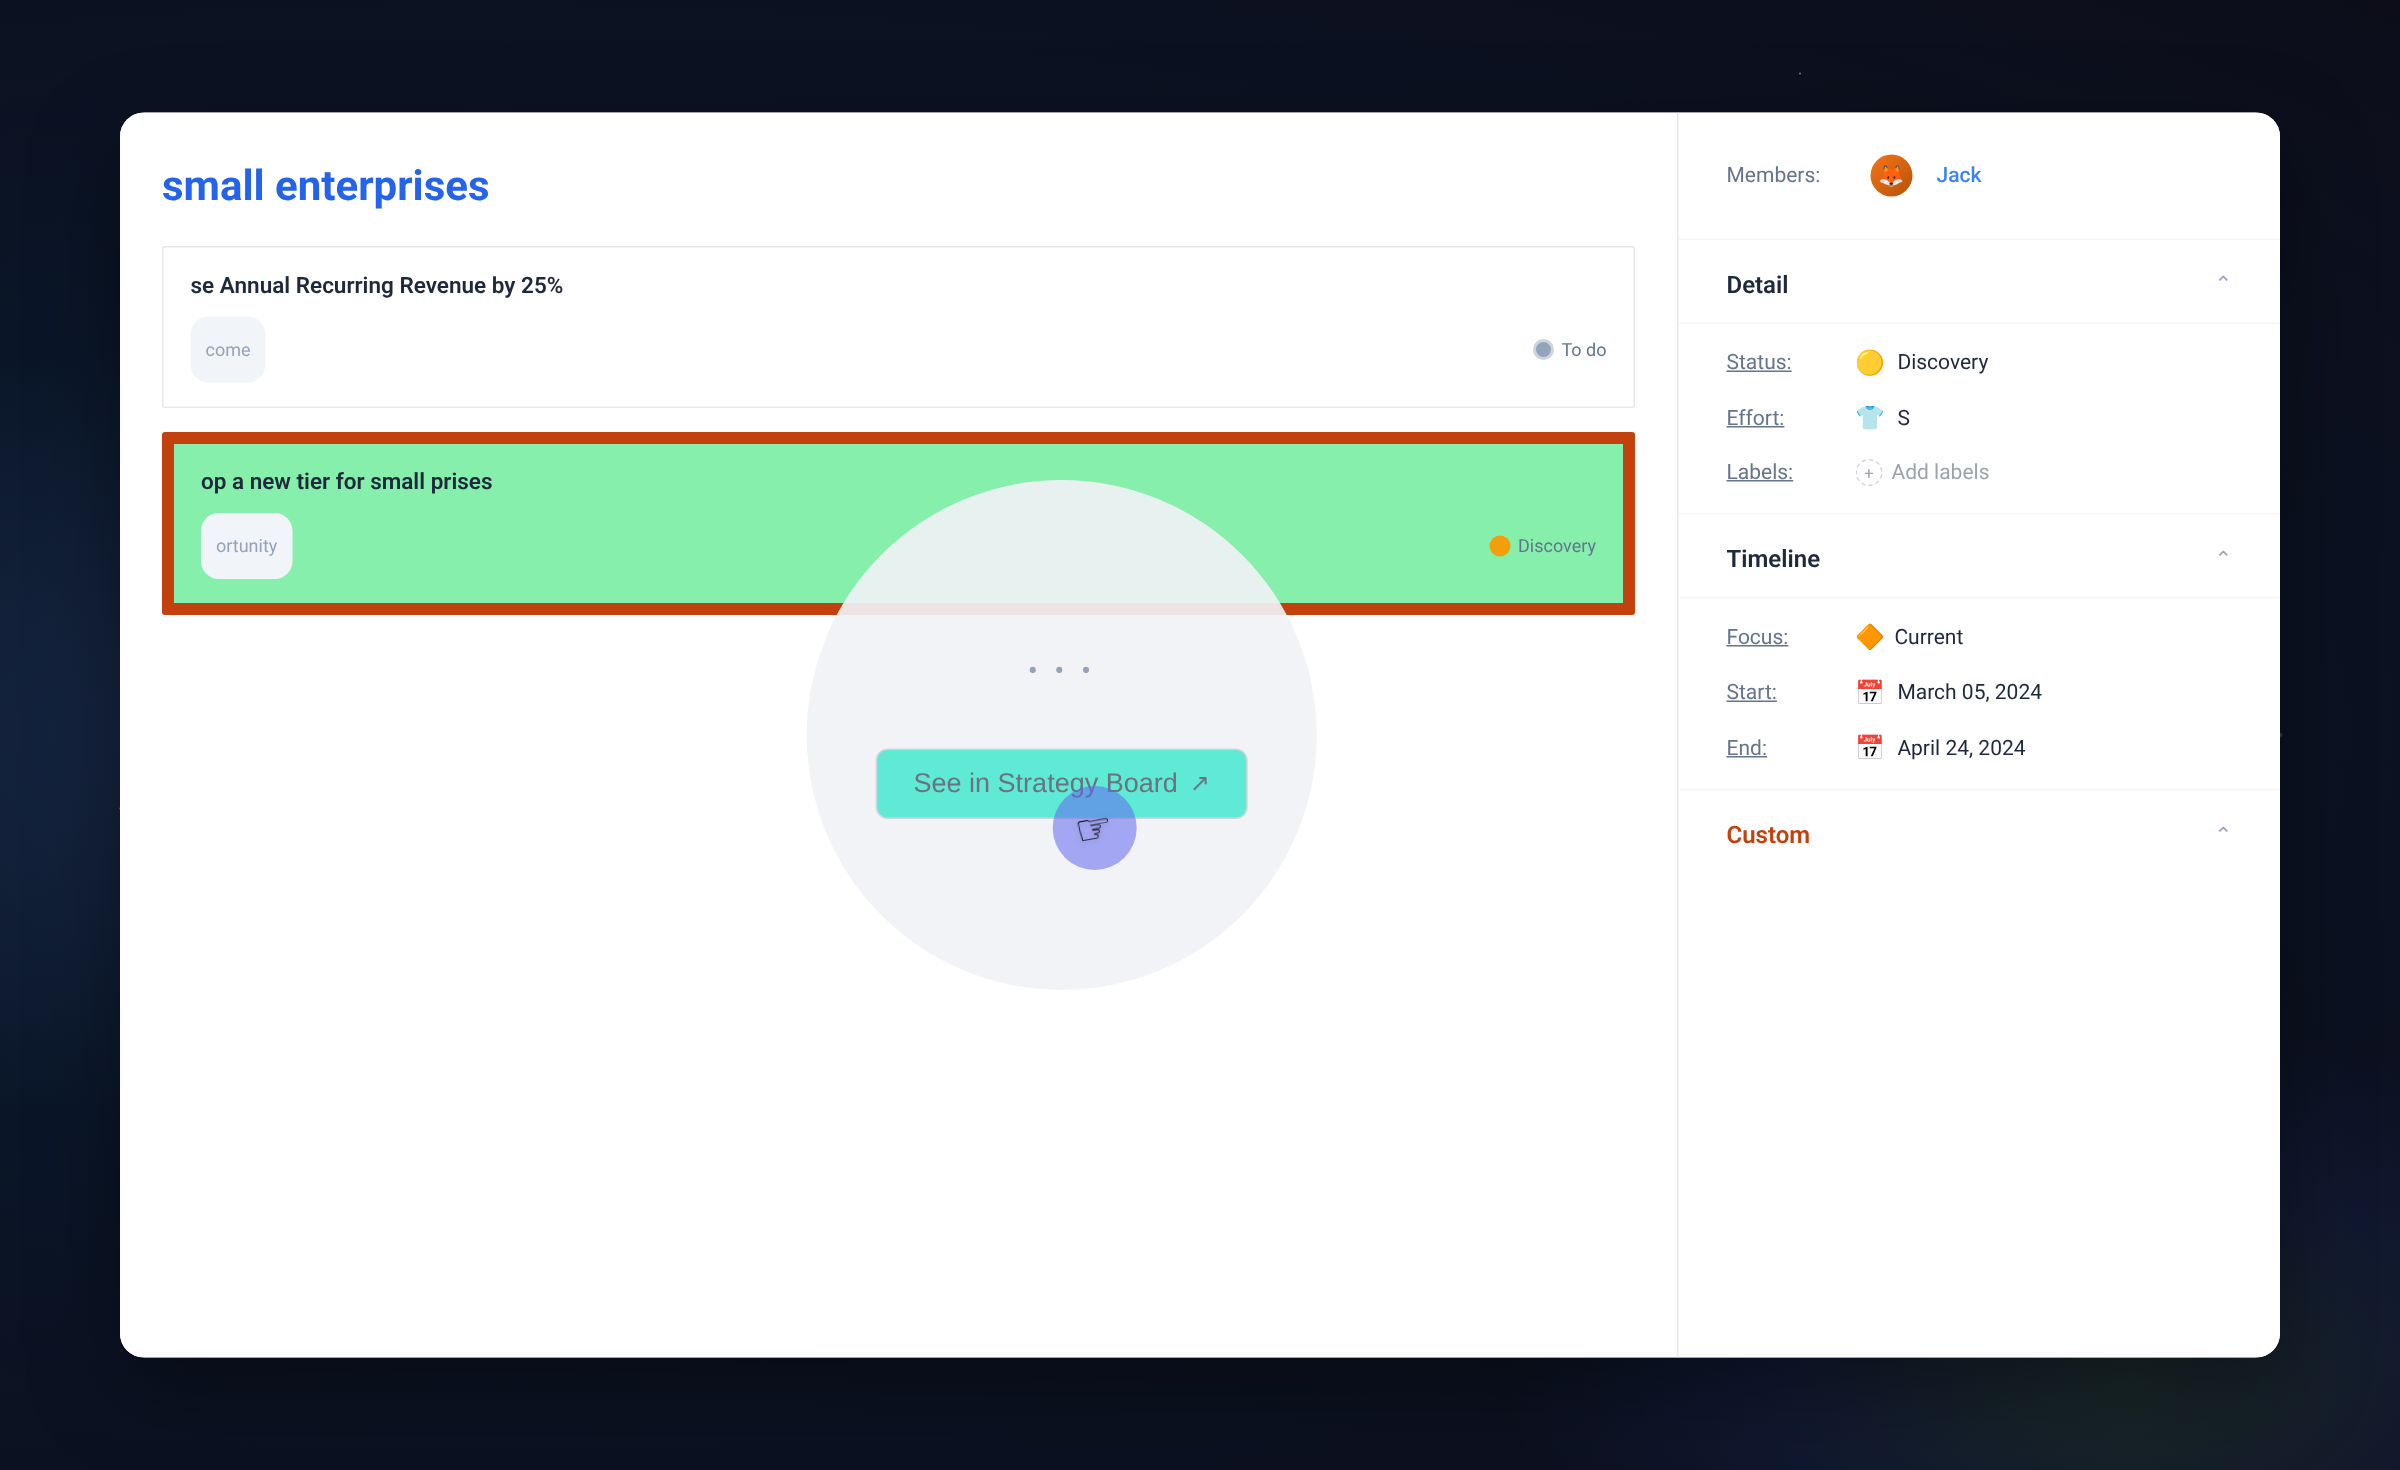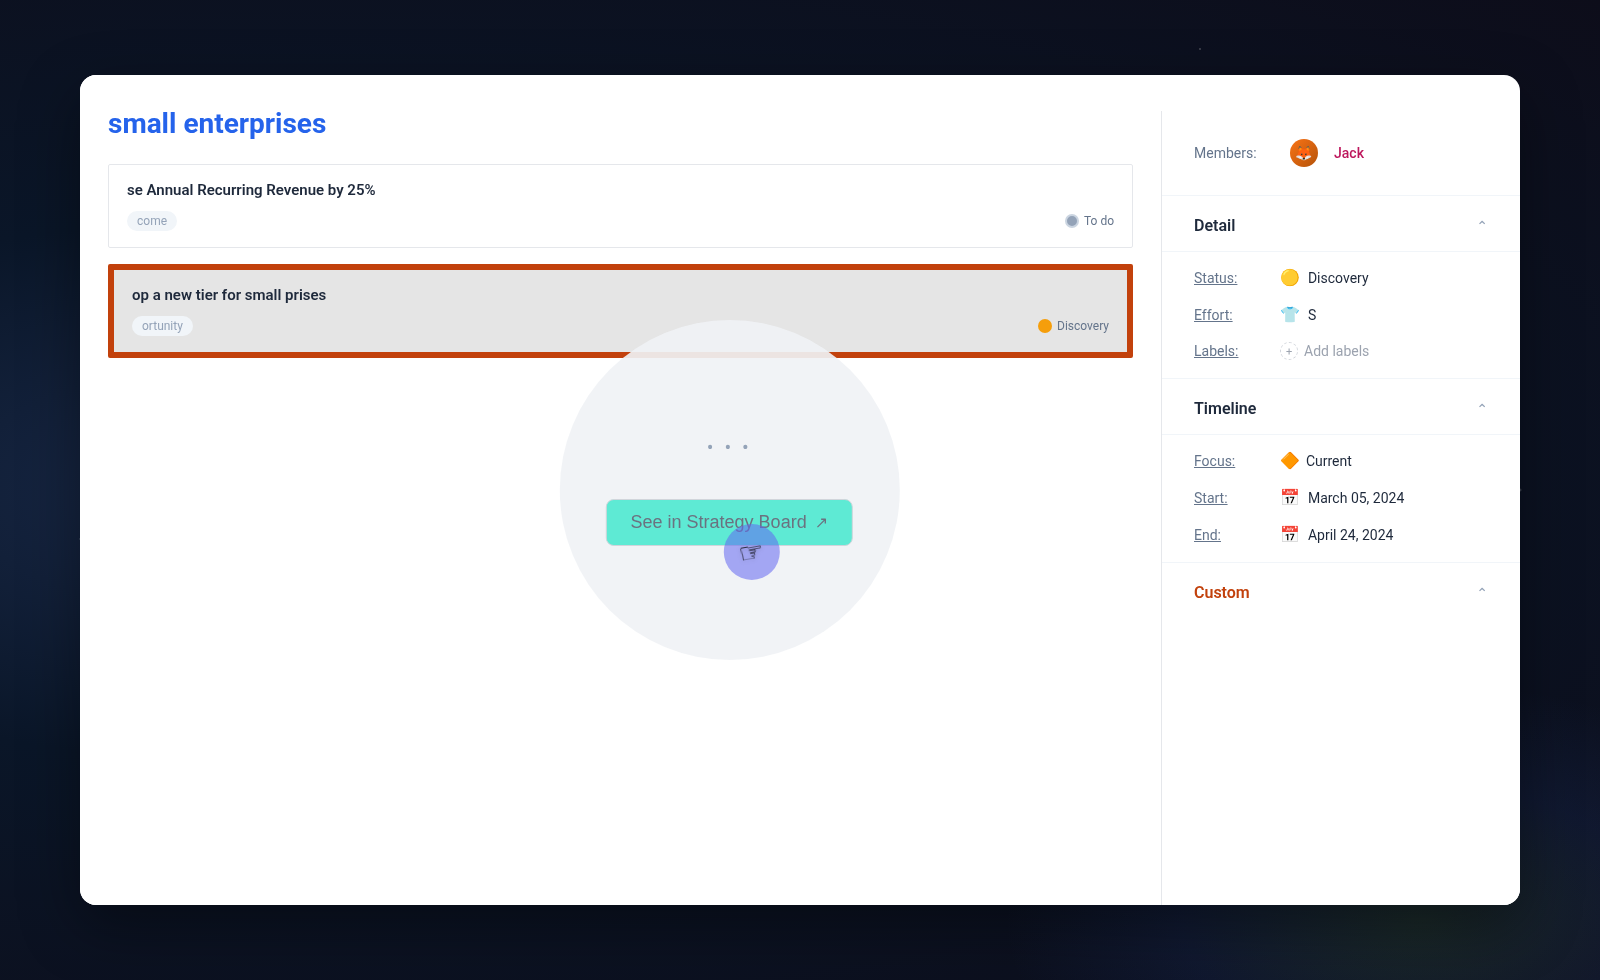--- a/index.html
+++ b/index.html
@@ -94,42 +94,42 @@
     }
 
     .card {
       border: 1px solid #e5e7eb;
       border-radius: 2px;
       padding: 16px 18px;
       background: #fff;
     }
 
     .card-blue {
-      border: 6px solid #c2410c;
-      background: #e5e5e5;
+      border: 8px solid #c2410c;
+      background: #86efac;
     }
 
     .card-title {
       font-size: 15px;
       font-weight: 600;
       color: #1e293b;
       margin-bottom: 12px;
     }
 
     .card-footer {
       display: flex;
       justify-content: space-between;
       align-items: center;
     }
 
     .tag {
       font-size: 12px;
       color: #94a3b8;
       background: #f1f5f9;
-      padding: 3px 10px;
+      padding: 15px 10px;
       border-radius: 12px;
     }
 
     .status-badge {
       display: flex;
       align-items: center;
       gap: 5px;
       font-size: 12px;
       color: #64748b;
       justify-content: flex-end;
@@ -214,26 +214,25 @@
     }
 
     .cursor-hand {
       font-size: 28px;
       filter: drop-shadow(0 1px 2px rgba(0,0,0,0.3));
       transform: rotate(-10deg);
     }
 
     
     .right-panel {
-      width: 359px;
+      width: 402px;
       border-left: 1px solid #e5e7eb;
       padding: 28px 32px;
       overflow-y: auto;
       background: #fff;
-      margin-top: 36px;
     }
 
     .members-row {
       display: flex;
       align-items: center;
       gap: 16px;
       margin-bottom: 28px;
     }
 
     .members-label {
@@ -248,21 +247,21 @@
       border-radius: 50%;
       background: linear-gradient(135deg, #f97316, #b45309);
       display: flex;
       align-items: center;
       justify-content: center;
       font-size: 14px;
     }
 
     .member-name {
       font-size: 14px;
-      color: #be185d;
+      color: #3b82f6;
       font-weight: 500;
     }
 
     .divider {
       height: 1px;
       background: #f1f5f9;
       margin: 0 -32px;
     }
 
     .section-header {

